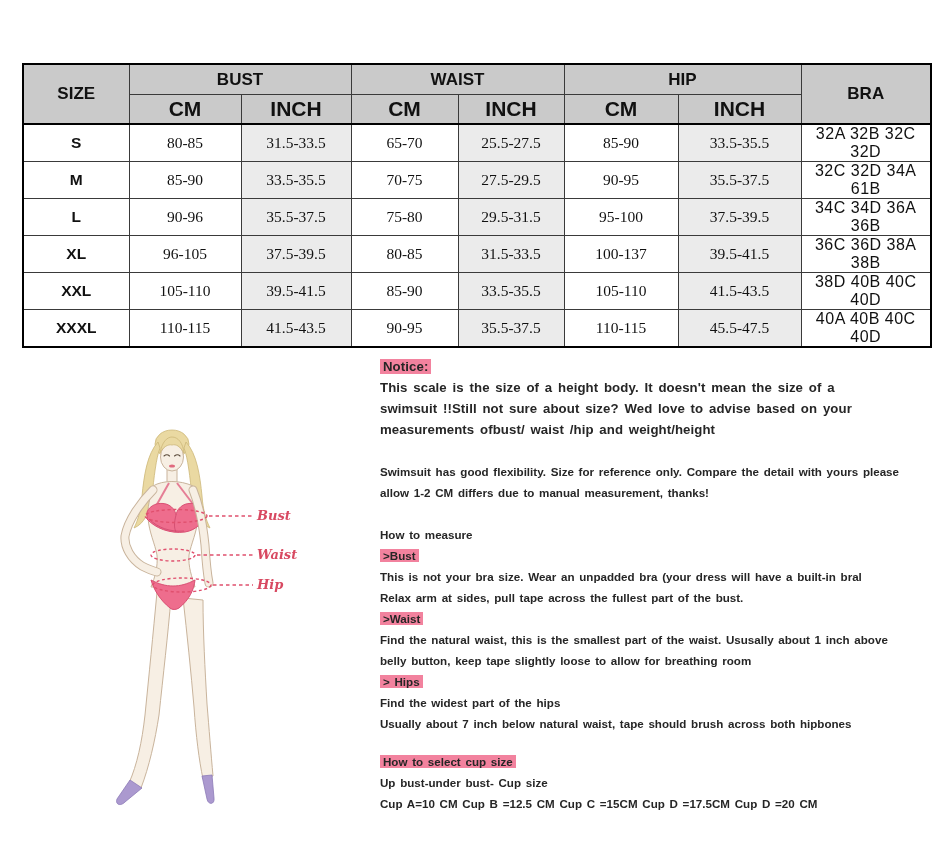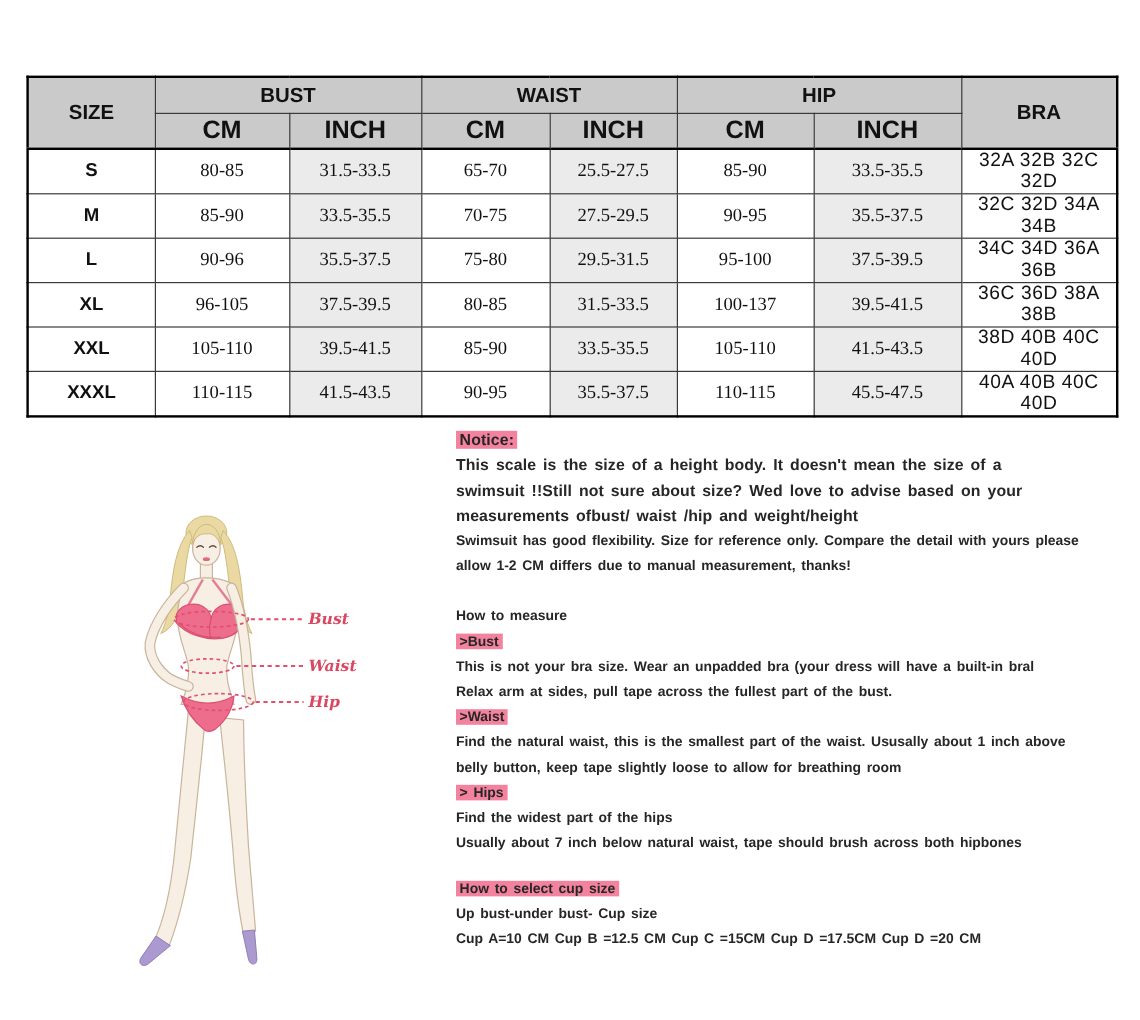--- a/index.html
+++ b/index.html
@@ -98,21 +98,21 @@
           <td class="c-bra">32A 32B 32C 32D</td>
         </tr>
         <tr>
           <td class="c-size">M</td>
           <td class="c-bust_cm">85-90</td>
           <td class="c-bust_inch">33.5-35.5</td>
           <td class="c-waist_cm">70-75</td>
           <td class="c-waist_inch">27.5-29.5</td>
           <td class="c-hip_cm">90-95</td>
           <td class="c-hip_inch">35.5-37.5</td>
-          <td class="c-bra">32C 32D 34A 34B</td>
+          <td class="c-bra">32C 32D 34A 61B</td>
         </tr>
         <tr>
           <td class="c-size">L</td>
           <td class="c-bust_cm">90-96</td>
           <td class="c-bust_inch">35.5-37.5</td>
           <td class="c-waist_cm">75-80</td>
           <td class="c-waist_inch">29.5-31.5</td>
           <td class="c-hip_cm">95-100</td>
           <td class="c-hip_inch">37.5-39.5</td>
           <td class="c-bra">34C 34D 36A 36B</td>
@@ -202,21 +202,21 @@
       <text class="fig-label" x="157" y="139">Waist</text>
       <text class="fig-label" x="157" y="169">Hip</text>
     </g>
   </svg>
 
   <div class="notes">
       <div class="line lg"><span class="hl">Notice:</span></div>
       <div class="line lg">This scale is the size of a height body. It doesn't mean the size of a</div>
       <div class="line lg">swimsuit !!Still not sure about size? Wed love to advise based on your</div>
       <div class="line lg">measurements ofbust/ waist /hip and weight/height</div>
-      <div class="line sm" style="">Swimsuit has good flexibility. Size for reference only. Compare the detail with yours please</div>
+      <div class="line sm" style="margin-top: 21px;">Swimsuit has good flexibility. Size for reference only. Compare the detail with yours please</div>
       <div class="line sm">allow 1-2 CM differs due to manual measurement, thanks!</div>
       <div class="line sm" style="margin-top: 21px;">How to measure</div>
       <div class="line sm"><span class="hl">&gt;Bust</span></div>
       <div class="line sm">This is not your bra size. Wear an unpadded bra (your dress will have a built-in bral</div>
       <div class="line sm">Relax arm at sides, pull tape across the fullest part of the bust.</div>
       <div class="line sm"><span class="hl">&gt;Waist</span></div>
       <div class="line sm">Find the natural waist, this is the smallest part of the waist. Ususally about 1 inch above</div>
       <div class="line sm">belly button, keep tape slightly loose to allow for breathing room</div>
       <div class="line sm"><span class="hl">&gt; Hips</span></div>
       <div class="line sm">Find the widest part of the hips</div>

